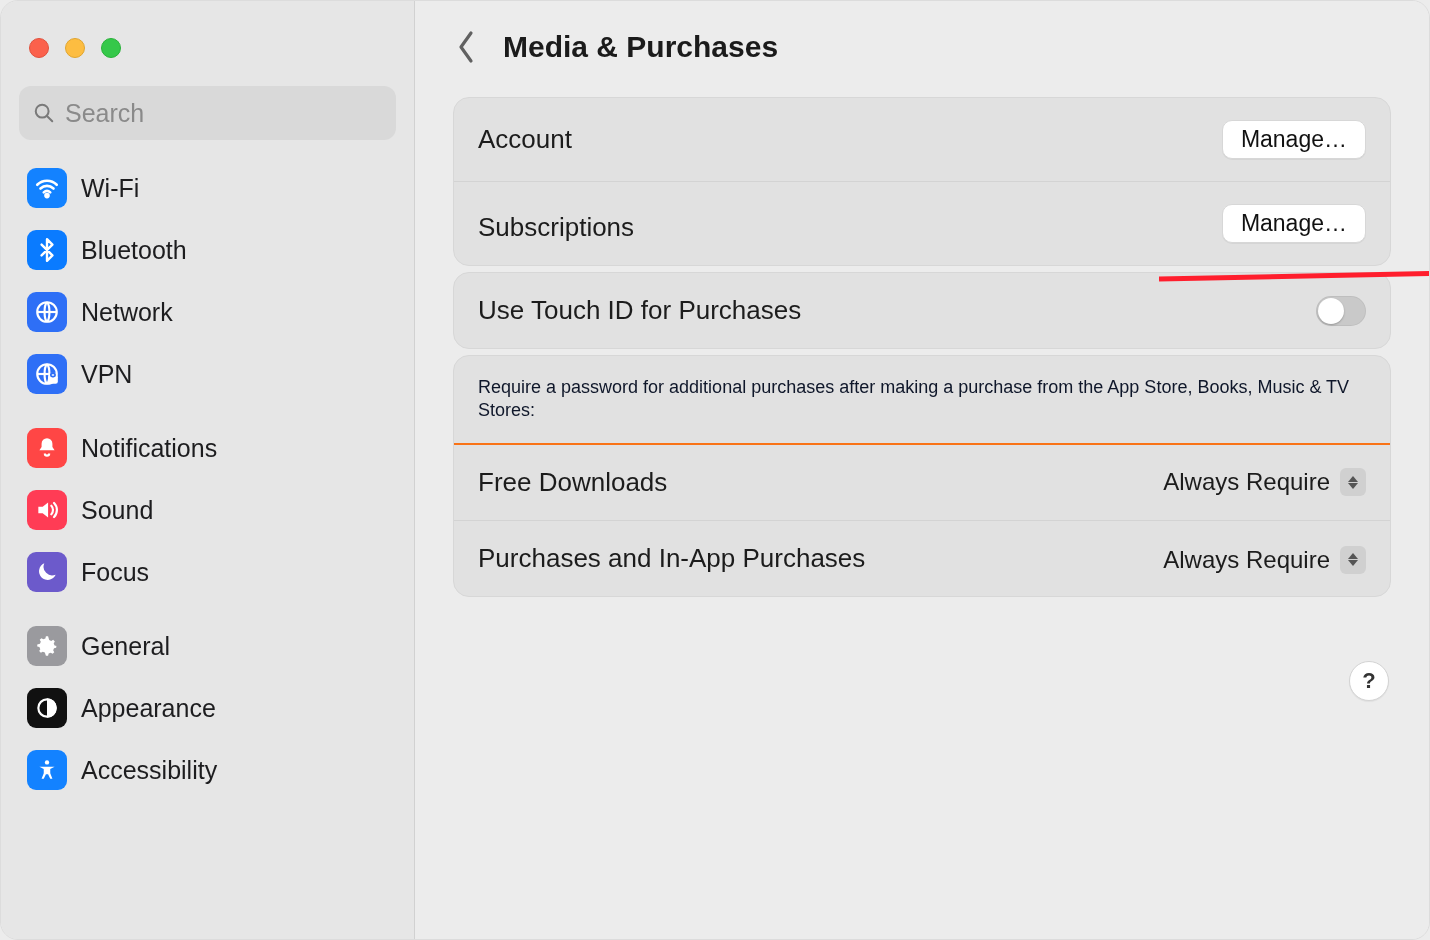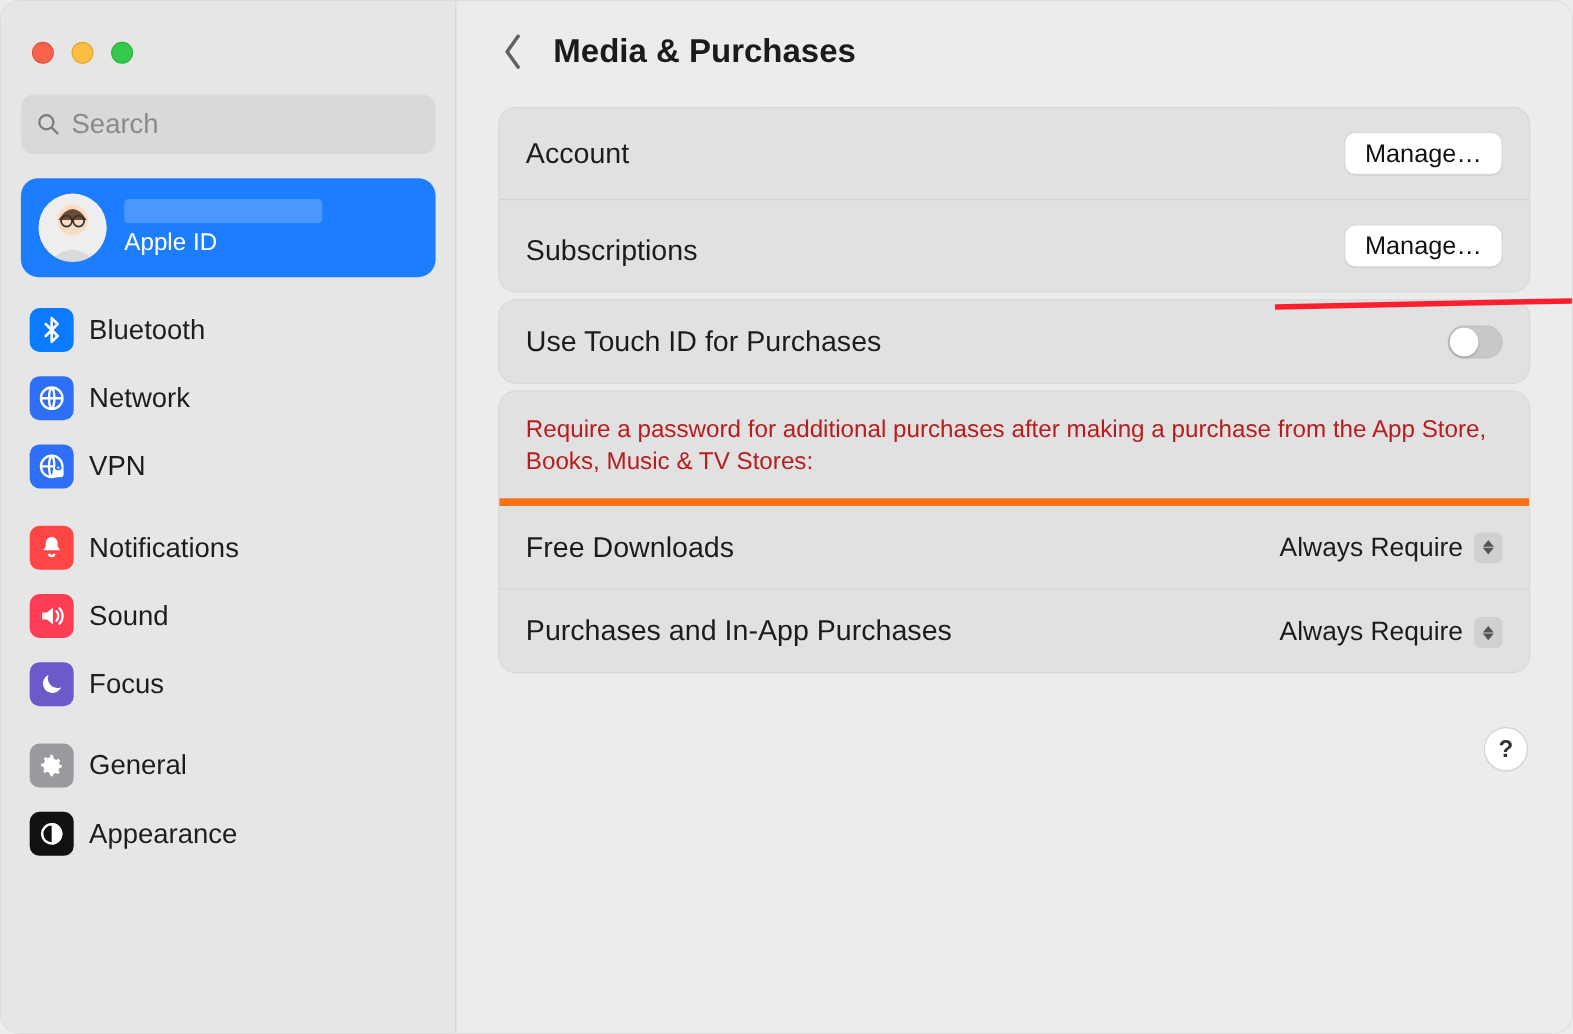--- a/index.html
+++ b/index.html
@@ -161,24 +161,24 @@
   .toggle::after {
     content: ""; position: absolute; left: 2px; top: 2px;
     width: 26px; height: 26px; border-radius: 50%; background: #fff;
     box-shadow: 0 1px 2px rgba(0,0,0,0.25);
   }
 
   
   .desc-card { background:#e1e1e1; border:1px solid #d7d7d7; border-radius:16px; }
   .desc-text {
     padding: 20px 24px;
-    font-size: 22px;
-    color: #b91c1c;
+    font-size: 18px;
+    color: #0f172a;
     line-height: 1.3;
-    border-bottom: 7px solid #f97316;
+    border-bottom: 2px solid #f97316;
   }
   .row .value-stepper {
     display: flex; align-items: center; gap: 10px;
     font-size: 24px;
   }
   .stepper {
     width: 26px; height: 28px; background:#d0d0d0; border-radius:6px;
     display:flex; flex-direction:column; align-items:center; justify-content:center;
     gap:1px;
   }
@@ -216,39 +216,33 @@
   </div>
 
   <div class="search">
     <svg class="mag" viewBox="0 0 24 24">
       <circle cx="10" cy="10" r="7"></circle>
       <line x1="15.5" y1="15.5" x2="21" y2="21"></line>
     </svg>
     <input type="text" placeholder="Search" style="">
   </div>
 
-  <div class="user-card">
-    <div class="avatar">
-      <svg viewBox="0 0 62 62">
-        <circle cx="31" cy="31" r="31" fill="#eeeeee"></circle>
-        <circle cx="31" cy="24" r="14" fill="#f9dcc2"></circle>
-        <path d="M18 24 q13 -20 26 0" fill="#6b4a36"></path>
-        <circle cx="25.5" cy="25" r="5" fill="none" stroke="#333" stroke-width="1.6"></circle>
-        <circle cx="36.5" cy="25" r="5" fill="none" stroke="#333" stroke-width="1.6"></circle>
-        <line x1="30.5" y1="25" x2="31.5" y2="25" stroke="#333" stroke-width="1.6"></line>
-        <path d="M10 62 Q31 40 52 62 Z" fill="#d9d9d9"></path>
-      </svg>
-    </div>
-    <div class="user-meta">
-      <div class="user-top"></div>
-      <div class="user-sub">Apple ID</div>
-    </div>
-  </div>
 
   <div class="nav-group">
+    <div class="nav-item">
+      <span class="icon-box tint-blue">
+        <svg viewBox="0 0 24 24" fill="none" stroke="white" stroke-width="2.4" stroke-linecap="round">
+          <path d="M3 9 C8 4 16 4 21 9"></path>
+            <path d="M6 12.5 C9.5 9.2 14.5 9.2 18 12.5"></path>
+          <path d="M9 16 C10.8 14.3 13.2 14.3 15 16"></path>
+            <circle cx="12" cy="19" r="1.4" fill="white"></circle>
+        </svg>
+      </span>
+      <span>Wi-Fi</span>
+    </div>
     <div class="nav-item">
       <span class="icon-box tint-blue2">
         <svg viewBox="0 0 24 24" fill="none" stroke="white" stroke-width="2.2" stroke-linejoin="round" stroke-linecap="round">
           <path d="M7 7 L17 17 L12 22 L12 2 L17 7 L7 17"></path>
         </svg>
       </span>
       <span>Bluetooth</span>
     </div>
     <div class="nav-item">
       <span class="icon-box tint-globe">
@@ -317,20 +311,29 @@
     </div>
     <div class="nav-item">
       <span class="icon-box tint-black">
         <svg viewBox="0 0 24 24" fill="none" stroke="white" stroke-width="2">
             <circle cx="12" cy="12" r="8"></circle>
             <path d="M12 4a8 8 0 0 1 0 16" fill="white"></path>
           </svg>
       </span>
       <span>Appearance</span>
     </div>
+    <div class="nav-item">
+      <span class="icon-box tint-a11y">
+        <svg viewBox="0 0 24 24" fill="white">
+            <circle cx="12" cy="5" r="2"></circle>
+            <path d="M5 9h14l-4 2v4l2 5h-2l-2-4h-2l-2 4H7l2-5v-4L5 9z"></path>
+          </svg>
+      </span>
+      <span>Accessibility</span>
+    </div>
   </div>
 </div>
 
 <div class="content">
   <div class="content-header">
     <svg class="back-chevron" viewBox="0 0 24 36">
       <path d="M16 4 L6 18 L16 32" fill="none" stroke="currentColor" stroke-width="3.2" stroke-linecap="round" stroke-linejoin="round"></path>
     </svg>
     <div class="title">Media &amp; Purchases</div>
   </div>

